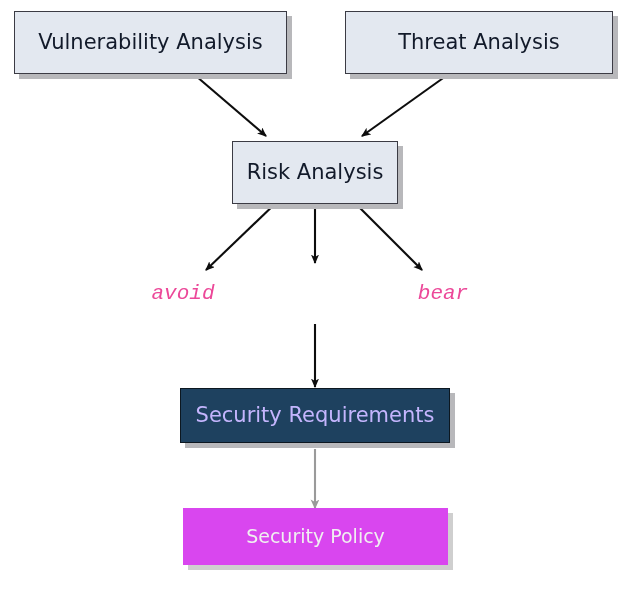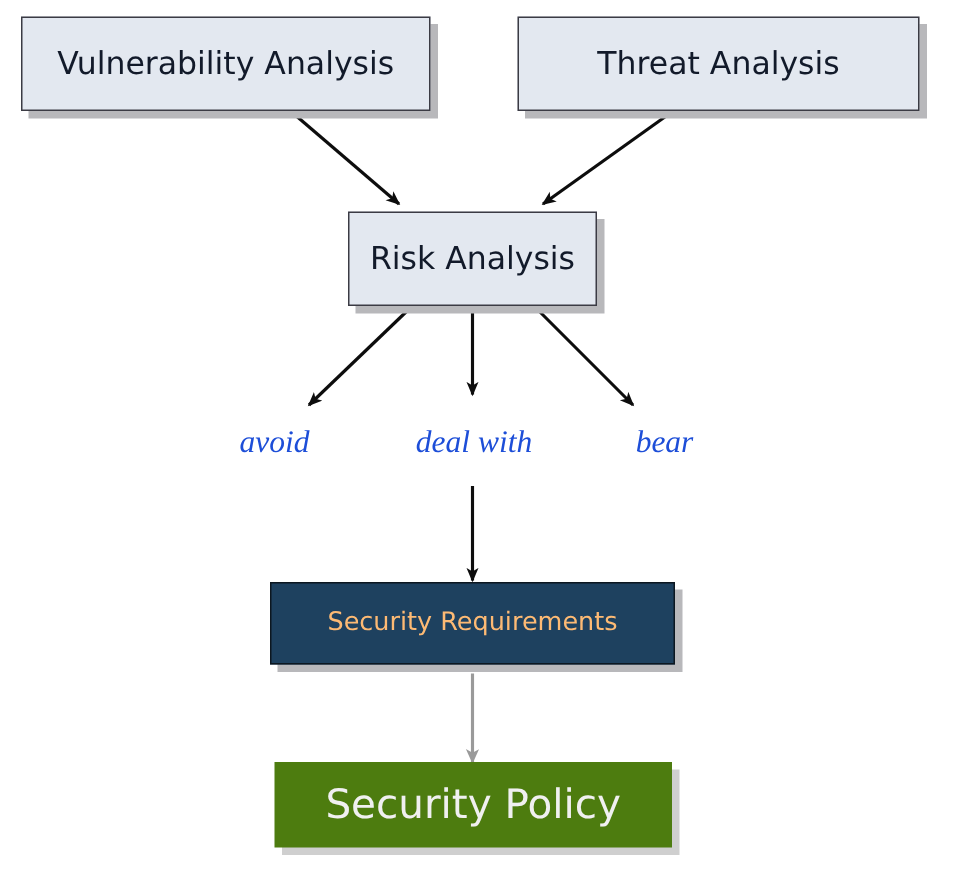--- a/index.html
+++ b/index.html
@@ -38,37 +38,37 @@
   .node-light {
     background: #e3e8f0;
     border: 1.5px solid #3b3b44;
     color: #121a2a;
     box-shadow: 5px 5px 0 0 #b8b8bb;
     font-size: 21px;
   }
   .node-dark {
     background: #1e415f;
     border: 1.5px solid #0c1720;
-    color: #fdba74;
+    color: #c4b5fd;
     box-shadow: 5px 5px 0 0 #b8b8bb;
-    font-size: 17px;
+    font-size: 21px;
   }
   .node-gray {
-    background: #4d7c0f;
+    background: #d946ef;
     border: none;
     color: #f0f0f0;
     box-shadow: 5px 5px 0 0 #cfcfcf;
-    font-size: 27px;
+    font-size: 19px;
   }
   .edge-label {
     position: absolute;
-    font-family: Liberation Serif, serif;
+    font-family: Liberation Mono, monospace;
     font-style: italic;
     font-size: 21px;
-    color: #1d4ed8;
+    color: #ec4899;
     white-space: nowrap;
     transform: translateX(-50%);
     z-index: 2;
   }
 </style>
 </head>
 <body>
 
 <div id="diagram-root">
 
@@ -112,17 +112,16 @@
   <div class="node node-dark" style="left:180px; top:388px; width:270px; height:55px;">
     <span>Security Requirements</span>
   </div>
 
   <div class="node node-gray" style="left:183px; top:508px; width:265px; height:57px;">
     <span>Security Policy</span>
   </div>
 
   <div class="edge-label" style="left:183px; top:282px;">avoid</div>
 
-  <div class="edge-label" style="left:316px; top:282px;">deal with</div>
 
   <div class="edge-label" style="left:443px; top:282px;">bear</div>
 
 </div>
 
 </body></html>

